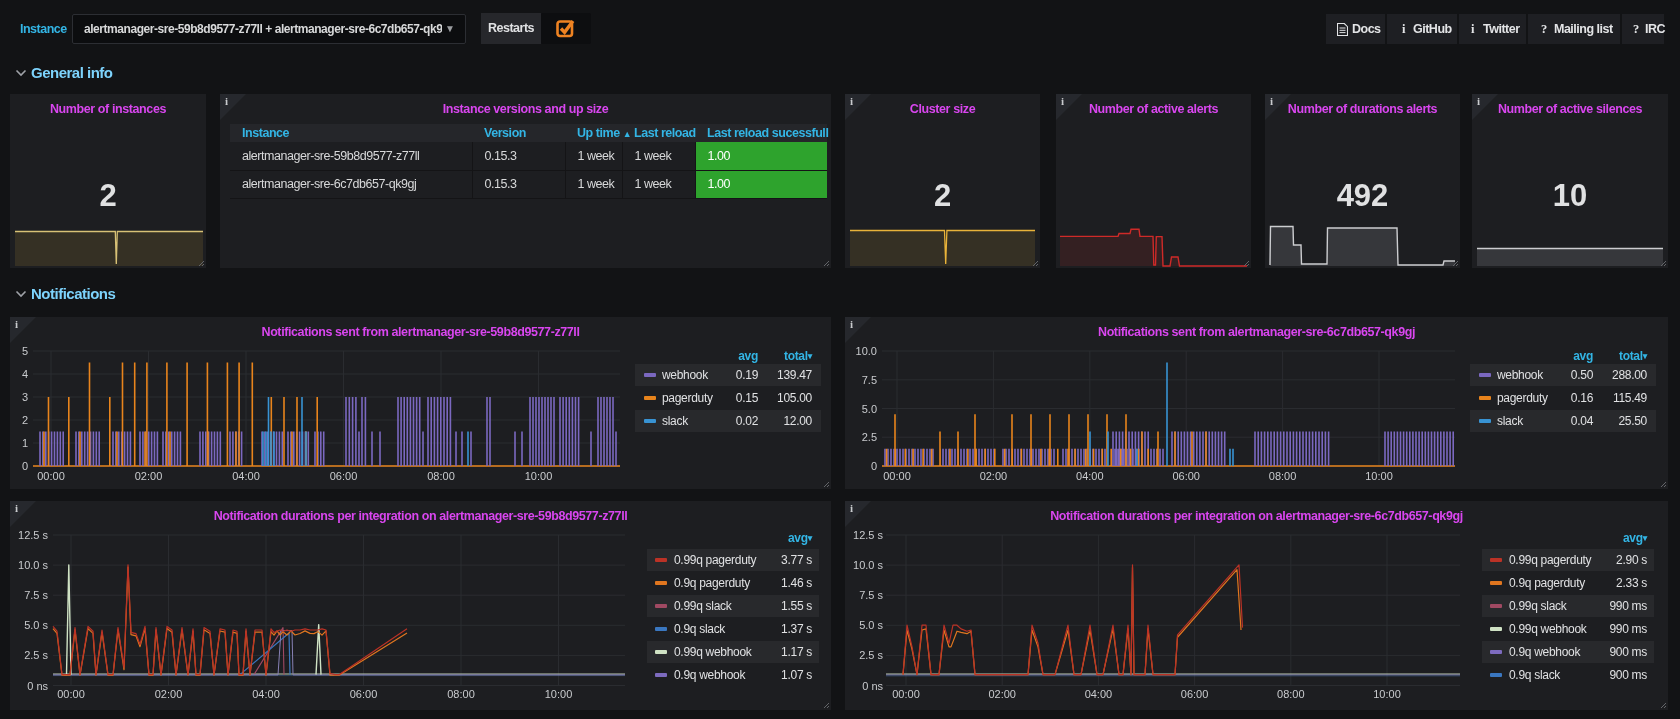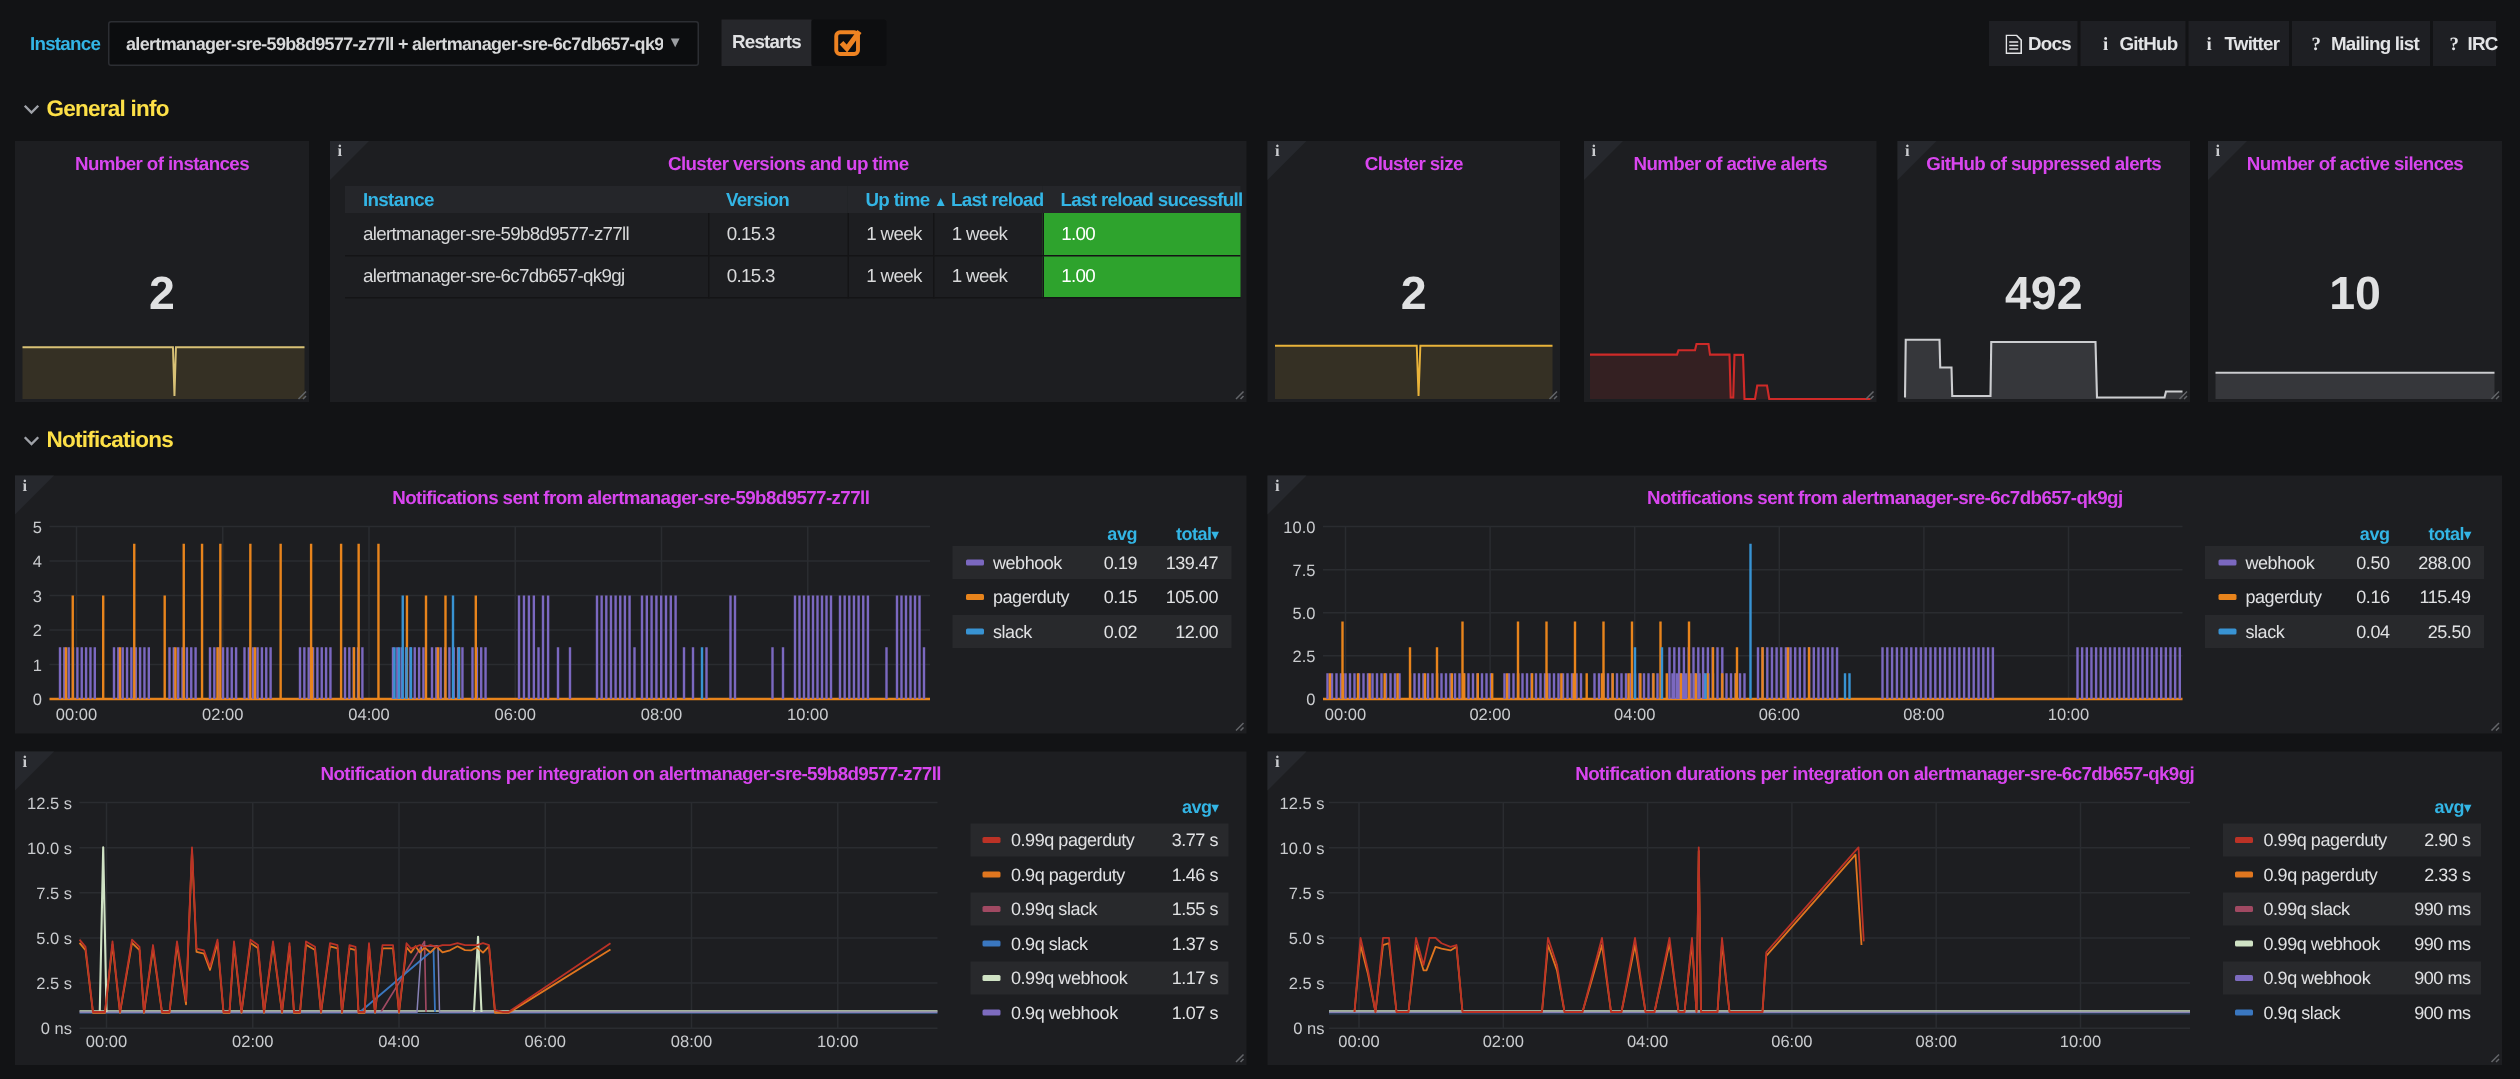--- a/index.html
+++ b/index.html
@@ -1,21 +1,21 @@
 <!DOCTYPE html>
 <html><head><meta charset="utf-8"><style>
 *{margin:0;padding:0;box-sizing:border-box}
 body{width:1680px;height:719px;background:#121315;font-family:"Liberation Sans",sans-serif;position:relative;overflow:hidden}
 .panel{position:absolute;background:#1d1e21}
 .ptitle{position:absolute;top:3px;left:0;right:0;text-align:center;font-size:12.5px;font-weight:bold;color:#d946ef;line-height:24px;letter-spacing:-0.4px;white-space:nowrap}
 .icorner{position:absolute;top:0;left:0;width:0;height:0;border-top:26px solid #26282d;border-right:26px solid transparent}
 .iletter{position:absolute;top:1px;left:5px;font-family:"Liberation Serif",serif;font-weight:bold;font-size:11px;color:#c9cbce}
 .rsz{position:absolute;right:1px;bottom:1px}
 .bignum{position:absolute;left:0;right:0;top:86px;text-align:center;font-size:31px;line-height:31px;font-weight:bold;color:#e0e1e2}
-.rowhdr{position:absolute;font-size:15px;font-weight:bold;color:#fde047;letter-spacing:-0.5px}
+.rowhdr{position:absolute;font-size:15px;font-weight:bold;color:#7dd3fc;letter-spacing:-0.5px}
 .chev{position:absolute;color:#9fa2a8;font-size:12px;font-weight:normal}
 .glabel{position:absolute;background:#26272b;color:#e0e1e3;font-size:12.5px;font-weight:bold;height:31px;line-height:31px;text-align:center;letter-spacing:-0.5px}
 .navbtn{position:absolute;background:#1e1f23;color:#e3e4e6;font-size:12.5px;font-weight:bold;height:30px;line-height:30px;top:14px;white-space:nowrap;letter-spacing:-0.5px}
 .lg{position:absolute;height:22px;line-height:22px;font-size:12px;color:#e0e1e3;letter-spacing:-0.3px}
 .lg.hdr{color:#33b5e5;font-weight:bold;height:18px;line-height:18px}
 .lg .caret{font-size:9px;position:relative;top:-1px}
 .sw{position:absolute;top:9px;width:12px;height:4px;border-radius:1px}
 table.gt{border-collapse:collapse;width:100%;font-size:12.5px;color:#d8d9da;table-layout:fixed;letter-spacing:-0.45px}
 table.gt th{color:#33b5e5;font-weight:bold;text-align:left;background:#25262a;padding:0 0 0 12px;height:18px;font-size:12.5px;white-space:nowrap;overflow:visible}
 table.gt td{border-right:1px solid #141416;border-bottom:1px solid #141416;padding-left:12px;height:28px;white-space:nowrap}
@@ -68,21 +68,21 @@
       <path d="M5 137.5 H105.3 L106.3 170 L107.3 137.5 H193" stroke="#d8c176" stroke-width="1.3" fill="none"></path>
     </svg>
     <svg class="rsz" width="8" height="8">
       <path d="M7 1V7H1" fill="none" stroke="none"></path>
       <path d="M2 7L7 2M5 7L7 5" stroke="#636569" stroke-width="1" fill="none"></path>
     </svg>
   </div>
 <div class="panel" style="left:220px;top:94px;width:611px;height:174px">
 <div class="icorner"></div>
     <div class="iletter">i</div>
-    <div class="ptitle">Cluster versions and up time</div>
+    <div class="ptitle">Instance versions and up size</div>
 <div style="position:absolute;top:30px;left:10px;right:4px">
 <table class="gt">
 <colgroup>
           <col style="width:242px">
           <col style="width:93px">
           <col style="width:57px">
           <col style="width:73px">
           <col>
         </colgroup>
 <tbody>
@@ -138,21 +138,21 @@
       <path d="M4.0 142.4 L62.0 142.4 L63.0 139.5 L74.0 139.5 L75.0 135.3 L83.0 135.3 L84.0 142.4 L97.0 142.4 L97.8 171.0 L99.5 171.0 L100.3 142.6 L106.0 142.6 L107.0 172.0 L109.0 172.0 L114.0 172.0 L115.5 163.0 L122.0 163.0 L123.5 172.0 L191.0 172.0" stroke="#cf2a28" stroke-width="1.4" fill="none"></path>
     </svg>
     <svg class="rsz" width="8" height="8">
       <path d="M7 1V7H1" fill="none" stroke="none"></path>
       <path d="M2 7L7 2M5 7L7 5" stroke="#636569" stroke-width="1" fill="none"></path>
     </svg>
   </div>
 <div class="panel" style="left:1265px;top:94px;width:195px;height:174px">
     <div class="icorner"></div>
     <div class="iletter">i</div>
-    <div class="ptitle">GitHub of suppressed alerts</div>
+    <div class="ptitle">Number of durations alerts</div>
     <div class="bignum">492</div>
     <svg width="195" height="174" style="position:absolute;top:0;left:0">
       <path d="M5.0 171.0 L5.5 132.5 L28.0 132.5 L28.5 151.0 L36.0 151.0 L36.5 170.0 L62.0 170.0 L62.5 134.0 L132.0 134.0 L133.0 171.0 L178.0 171.0 L179.0 167.0 L190.0 167.0 L190 172 L5 172 Z" fill="rgba(200,200,205,0.15)"></path>
       <path d="M5.0 171.0 L5.5 132.5 L28.0 132.5 L28.5 151.0 L36.0 151.0 L36.5 170.0 L62.0 170.0 L62.5 134.0 L132.0 134.0 L133.0 171.0 L178.0 171.0 L179.0 167.0 L190.0 167.0" stroke="#cccdd0" stroke-width="1.4" fill="none"></path>
     </svg>
     <svg class="rsz" width="8" height="8">
       <path d="M7 1V7H1" fill="none" stroke="none"></path>
       <path d="M2 7L7 2M5 7L7 5" stroke="#636569" stroke-width="1" fill="none"></path>
     </svg>
   </div>

